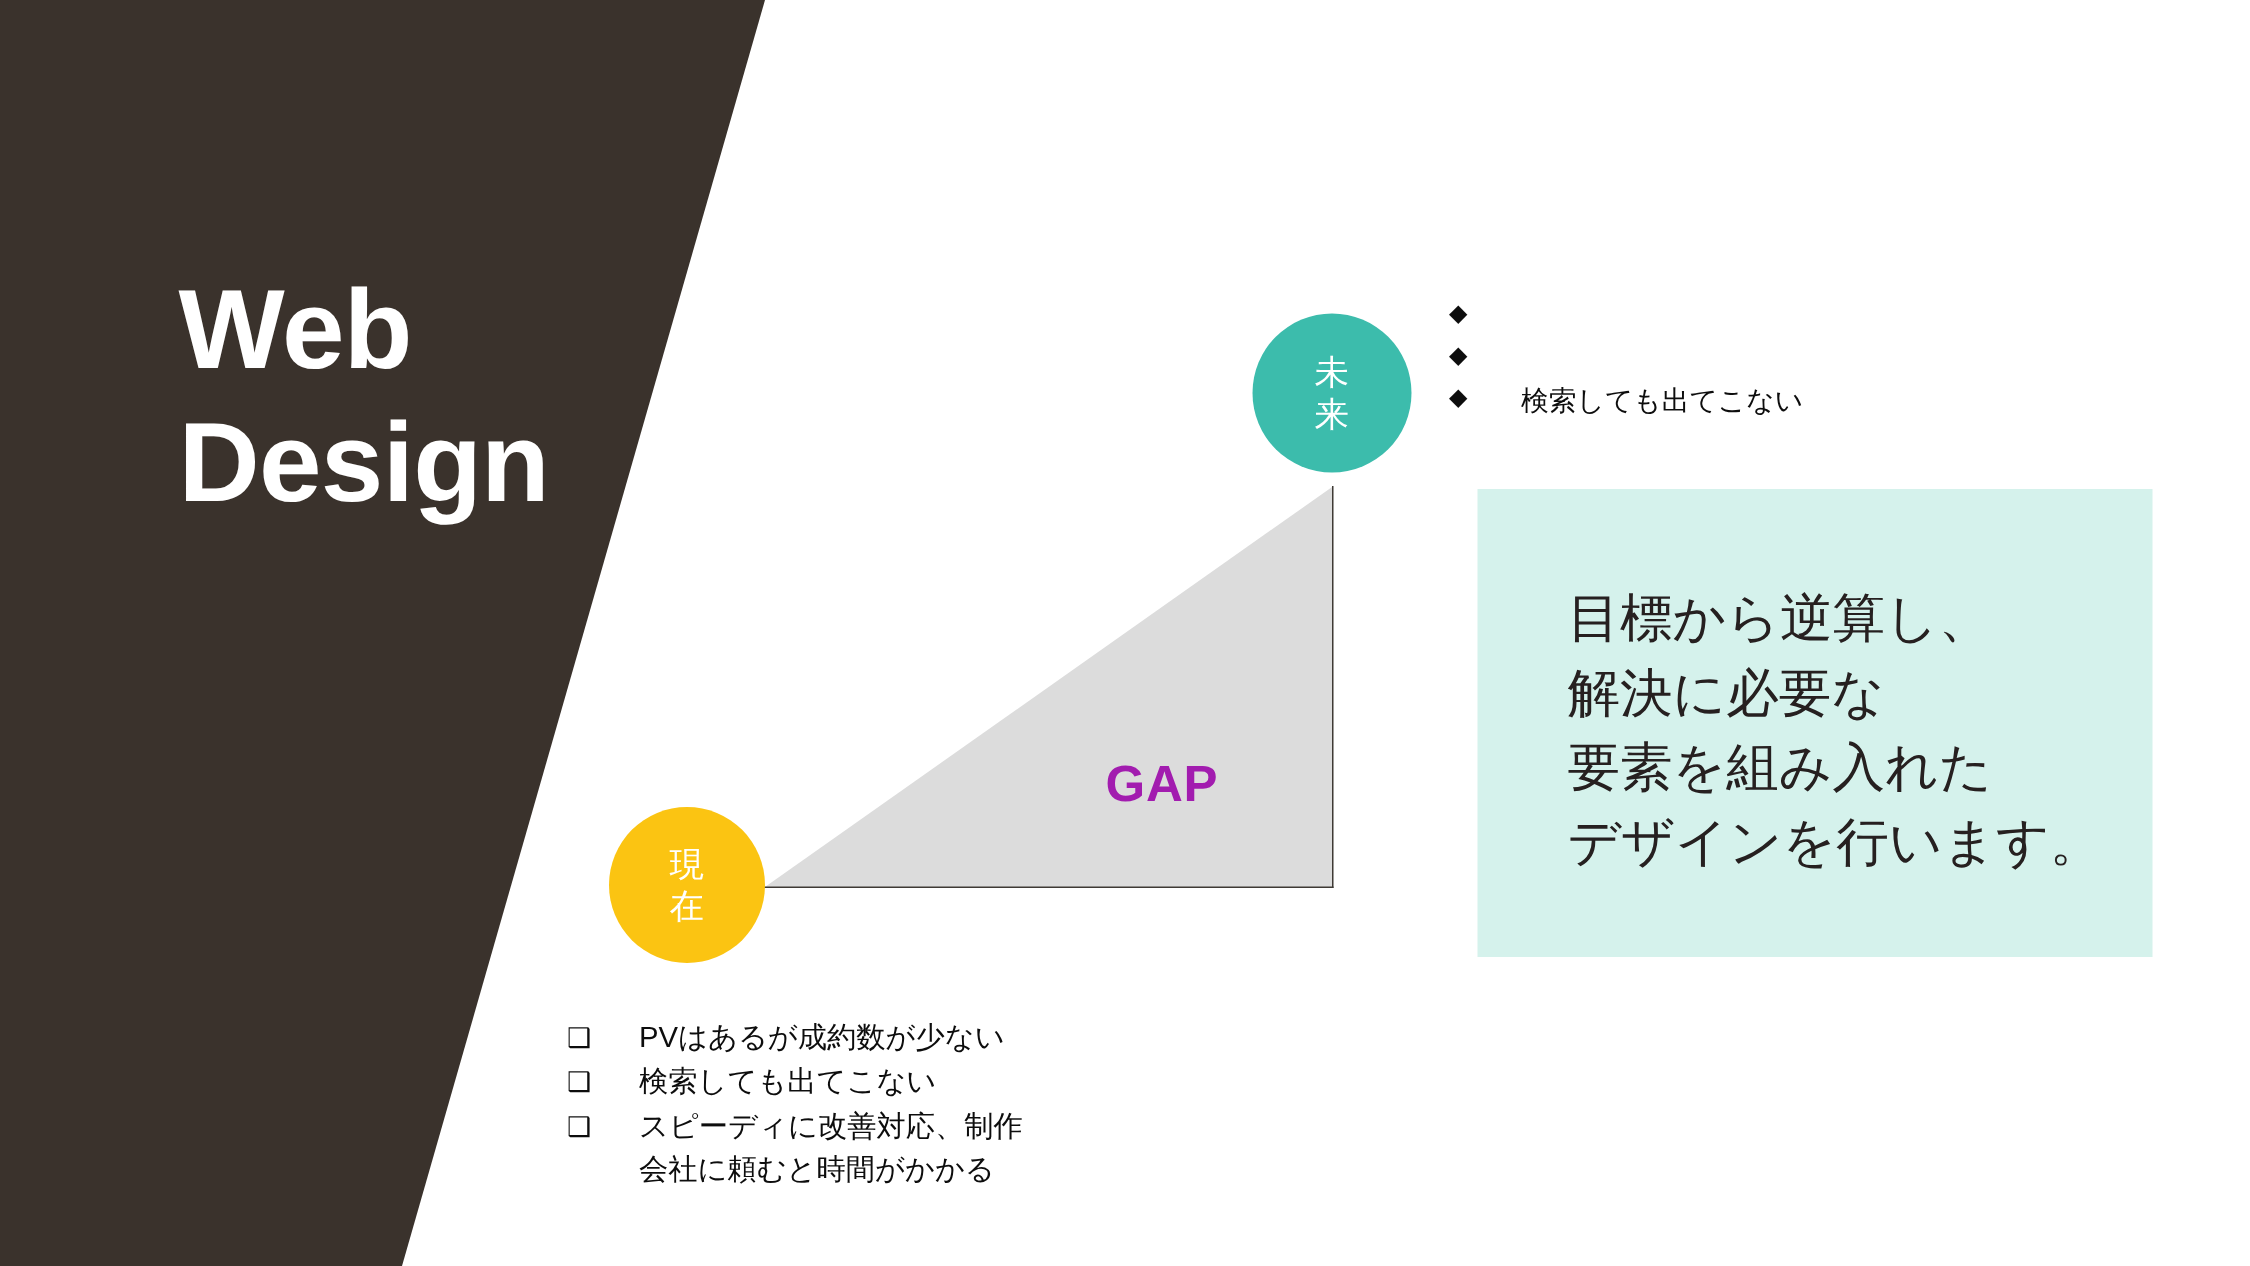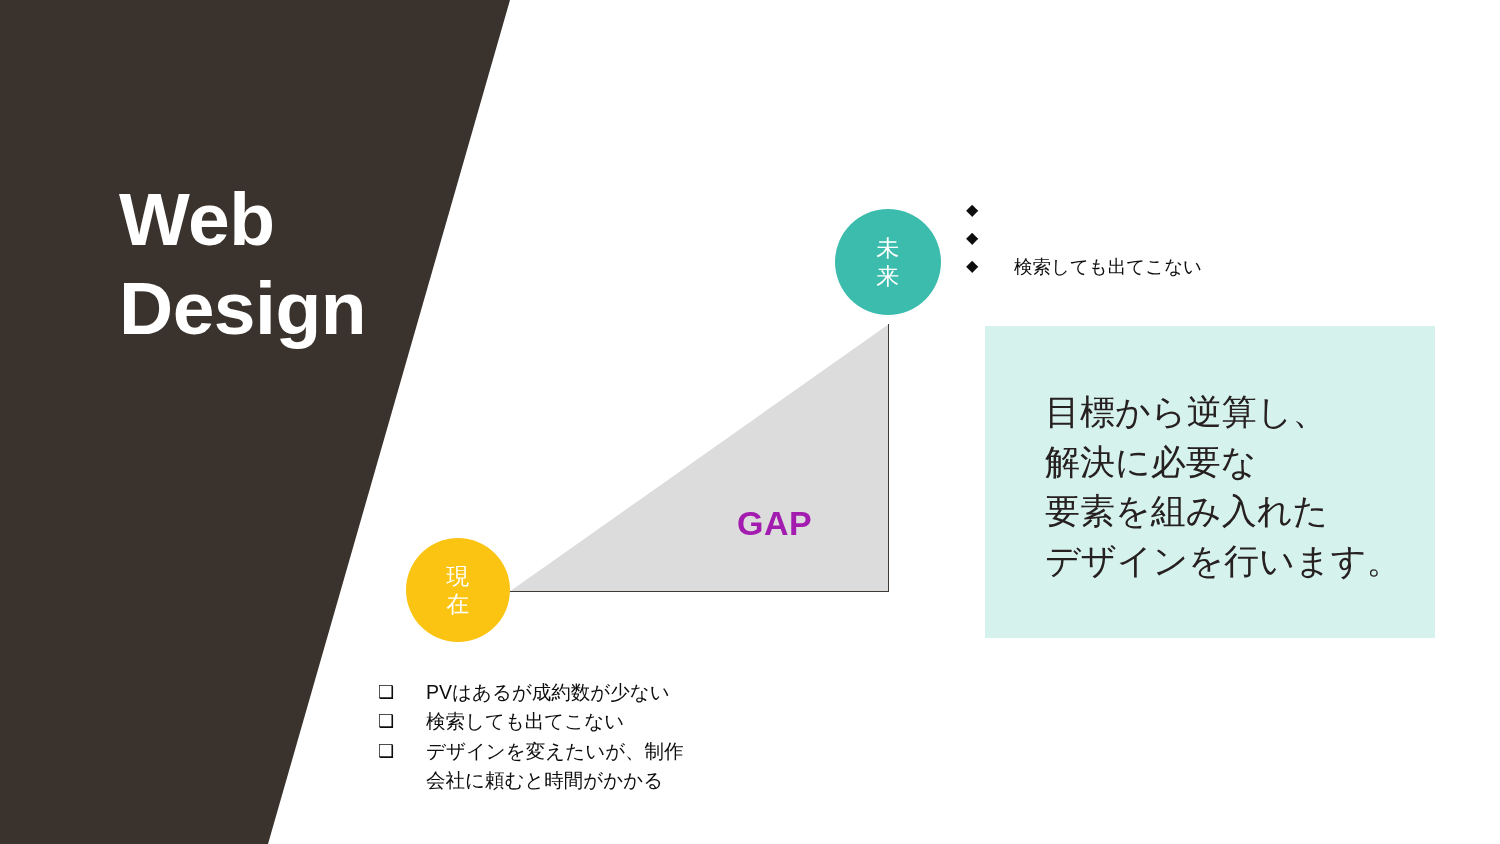--- a/index.html
+++ b/index.html
@@ -223,21 +223,21 @@
     <div class="bullet-row">
       <span class="bullet-marker">❑</span>
       <span class="bullet-text">PVはあるが成約数が少ない</span>
     </div>
     <div class="bullet-row">
       <span class="bullet-marker">❑</span>
       <span class="bullet-text">検索しても出てこない</span>
     </div>
     <div class="bullet-row">
       <span class="bullet-marker">❑</span>
-      <span class="bullet-text">デザインを変えたいが、制作
+      <span class="bullet-text">スピーディに改善対応、制作
 会社に頼むと時間がかかる</span>
     </div>
   </div>
 
   <div class="message-box">
     <div class="message-text">目標から逆算し、
 解決に必要な
 要素を組み入れた
 デザインを行います。</div>
   </div>

